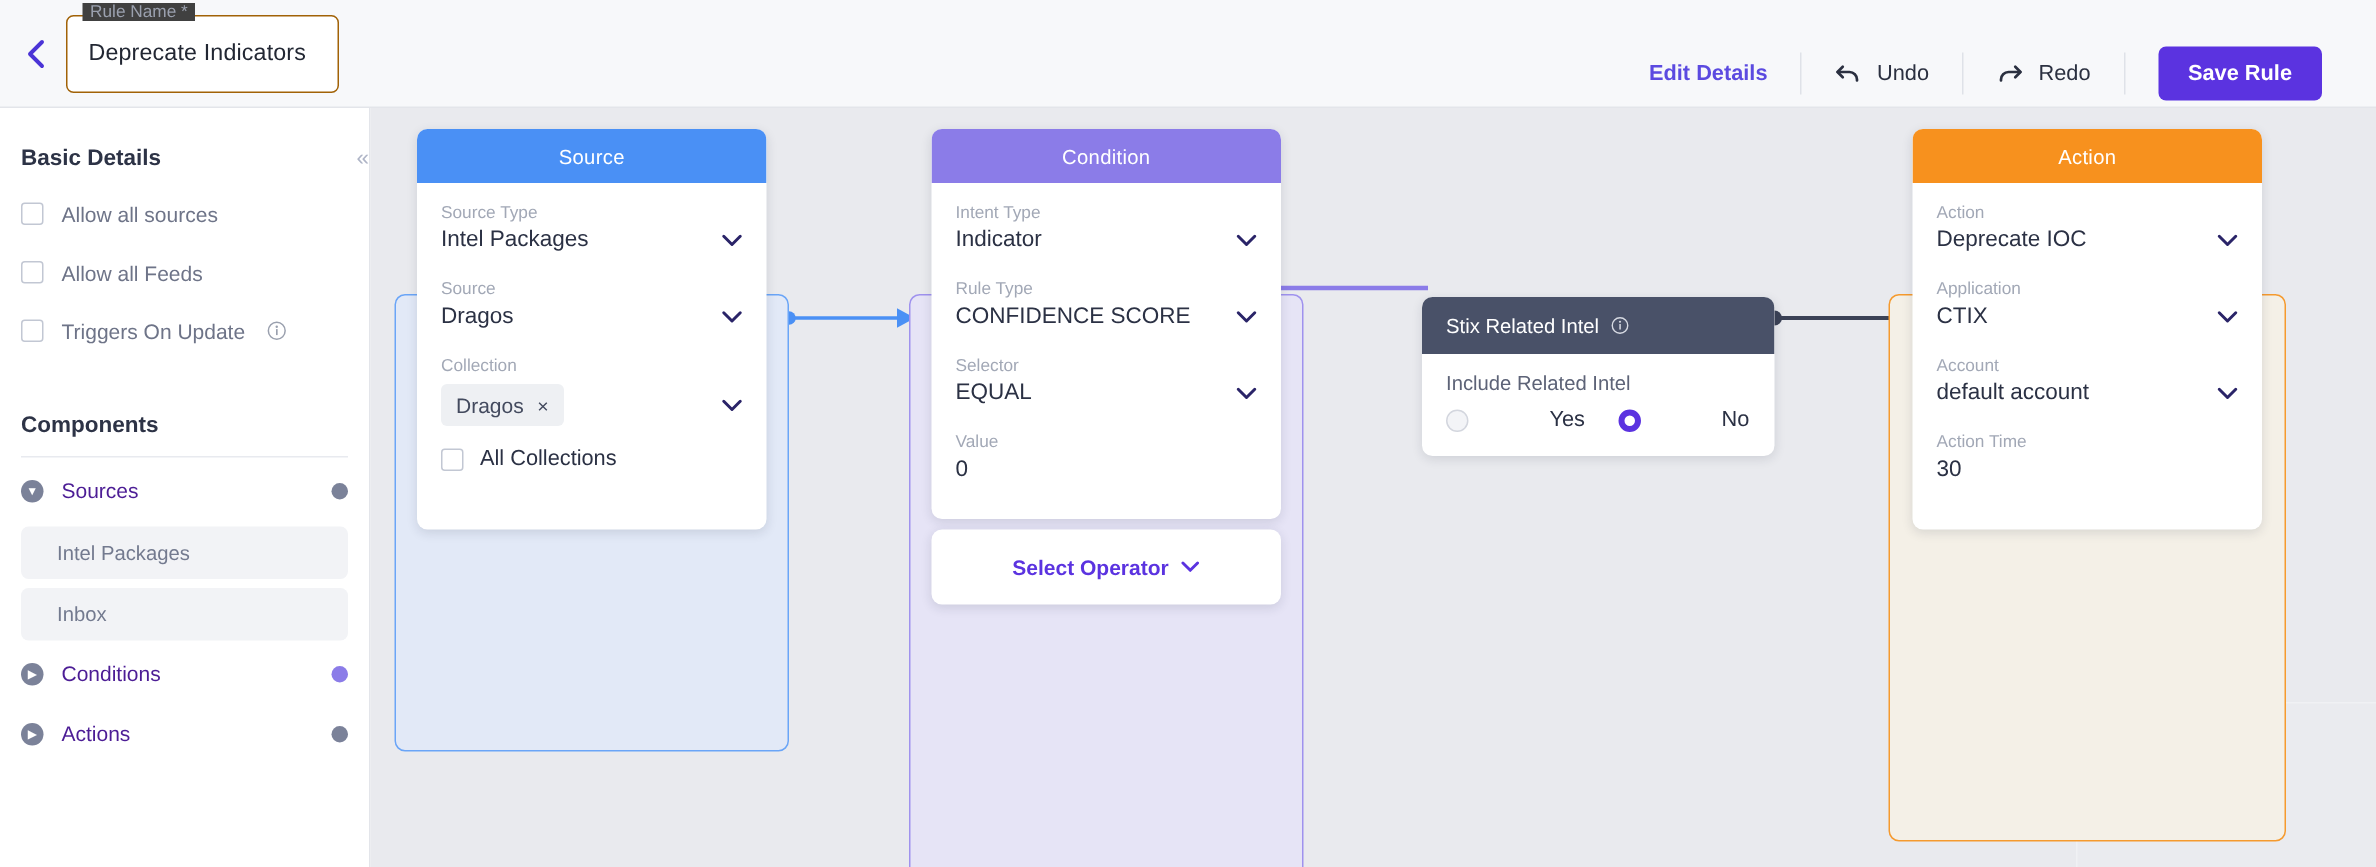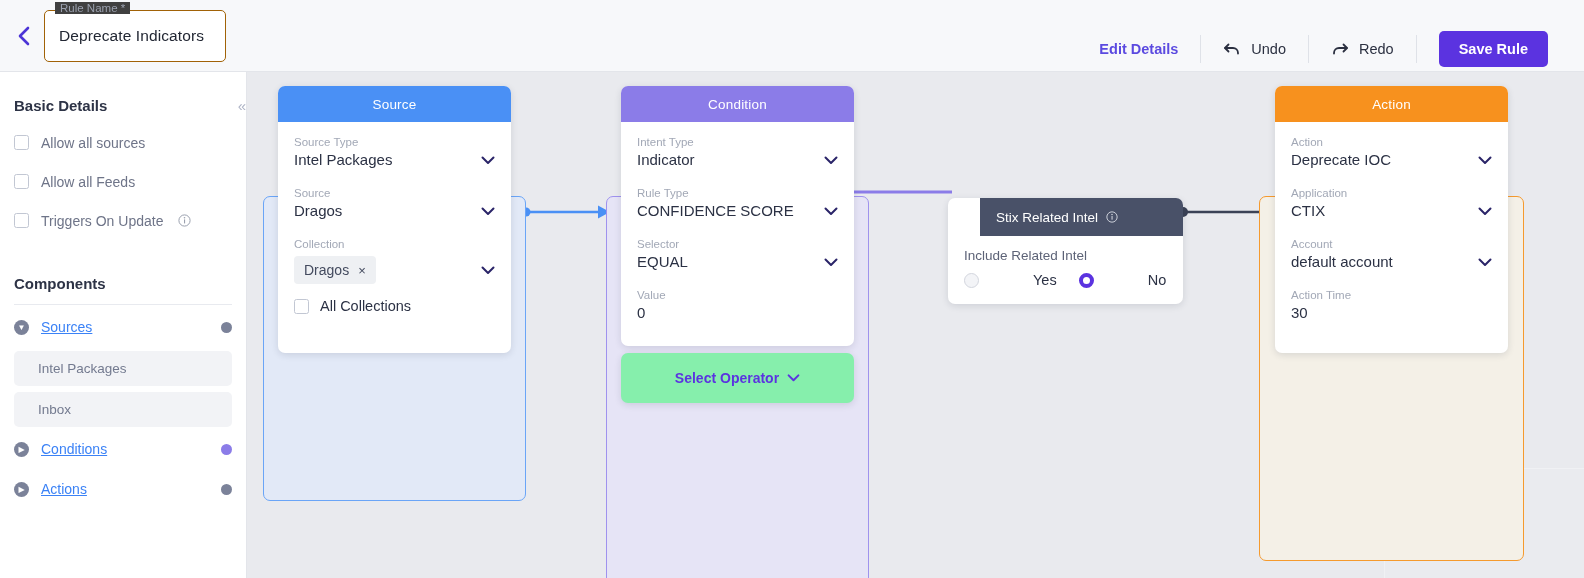--- a/index.html
+++ b/index.html
@@ -95,21 +95,21 @@
   .comp-row {
     display: flex; align-items: center; padding: 0 14px;
     height: 36px; margin-top: 4px; cursor: pointer;
   }
   .comp-caret {
     width: 15px; height: 15px; border-radius: 50%;
     background: #7b8299; color: #fff;
     display: flex; align-items: center; justify-content: center;
     font-size: 8px; flex: none; margin-right: 12px;
   }
-  .comp-label { font-size: 14px; color: #3b82f6; text-decoration: underline; }
+  .comp-label { font-size: 14px; color: #4c1d95; }
   .comp-dot {
     margin-left: auto; width: 11px; height: 11px; border-radius: 50%;
     background: #7b8299;
   }
   .comp-dot.purple { background: #8b7ce8; }
 
   .sub-item {
     margin: 6px 14px 0 14px; height: 35px;
     background: #f2f3f6; border-radius: 5px;
     display: flex; align-items: center; padding-left: 24px;
@@ -172,36 +172,36 @@
     margin-top: 3px;
   }
   .chip-x { font-size: 13px; color: #434a5e; cursor: pointer; }
 
   .allcol-row { display: flex; align-items: center; gap: 11px; margin-top: 2px; cursor:pointer; }
   .allcol-label { font-size: 14.5px; color: #2b3144; }
 
   
   .op-card {
     position: absolute; left: 374px; top: 281px; width: 233px; height: 50px;
-    background: #86efac; border-radius: 7px;
+    background: #ffffff; border-radius: 7px;
     box-shadow: 0 2px 7px rgba(30,35,60,.13);
     display: flex; align-items: center; justify-content: center; gap: 8px;
     color: #5b33e0; font-size: 14px; font-weight: 700; cursor: pointer;
   }
 
   
   .stix-card {
     position: absolute; left: 701px; top: 126px; width: 235px; height: 106px;
     background: #fff; border-radius: 7px; overflow: hidden;
     box-shadow: 0 2px 7px rgba(30,35,60,.13);
   }
   .stix-head {
     height: 38px; background: #495168; color: #fff;
     display: flex; align-items: center; gap: 8px;
-    padding-left: 16px; font-size: 13.5px; margin-left: 32px;
+    padding-left: 16px; font-size: 13.5px;
   }
   .stix-body { padding: 12px 16px 0 16px; }
   .stix-sub { font-size: 13.5px; color: #5d6377; margin-bottom: 9px; }
   .radio-row { display: flex; align-items: center; gap: 10px; }
   .radio {
     width: 15px; height: 15px; border-radius: 50%;
     border: 1.5px solid #d3d6de; background: #f3f4f7; flex: none;
   }
   .radio.on {
     border: 4px solid #5b33e0; background: #fff;

